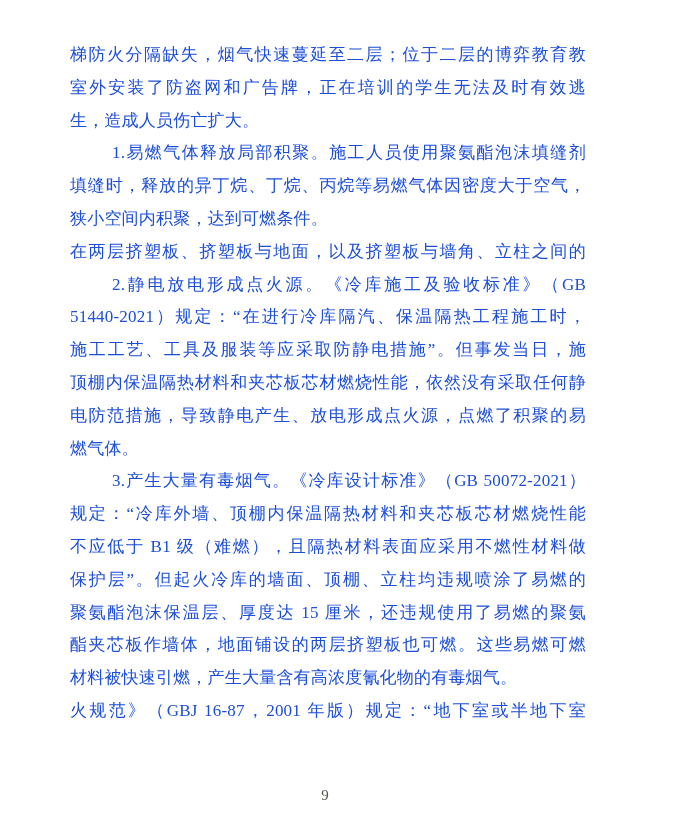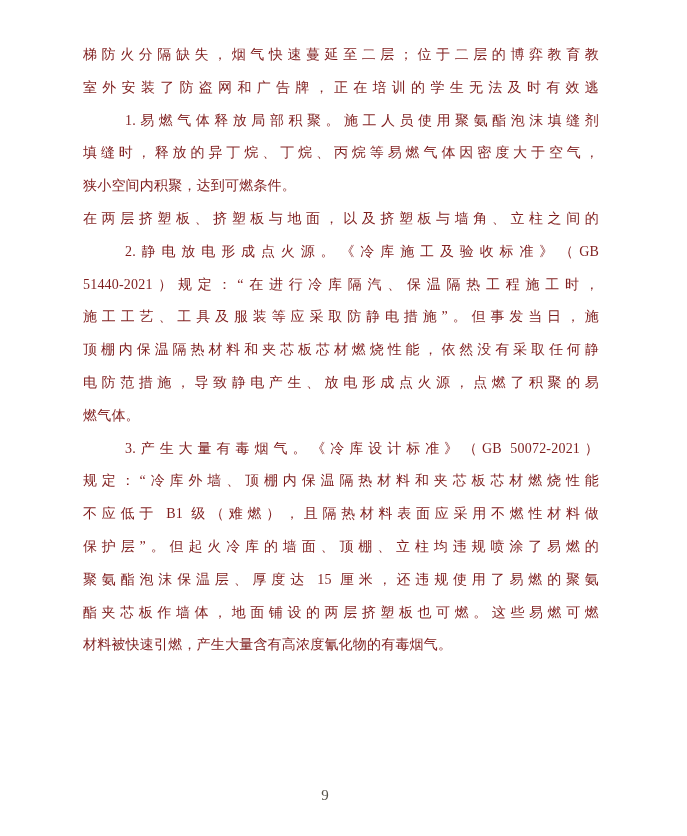--- a/index.html
+++ b/index.html
@@ -9,25 +9,25 @@
   body {
     width: 687px;
     height: 836px;
     background: #ffffff;
     overflow: hidden;
     position: relative;
     font-family: "Liberation Serif", "DejaVu Serif", serif;
   }
   .text-block {
     position: absolute;
-    left: 83px;
+    left: 70px;
     top: 39px;
     width: 516px;
-    color: #7f1d1d;
-    font-size: 14px;
+    color: #1d4ed8;
+    font-size: 17px;
     line-height: 32.8px;
     letter-spacing: 0.2px;
   }
   .para {
     margin: 0;
   }
   .line {
     text-align: justify;
     text-align-last: justify;
   }
@@ -52,20 +52,21 @@
   }
 </style>
 </head>
 <body>
 
 <div class="text-block">
 
   <div class="para">
     <div class="line"><span>梯防火分隔缺失，烟气快速蔓延至二层；位于二层的博弈教育教</span></div>
     <div class="line"><span>室外安装了防盗网和广告牌，正在培训的学生无法及时有效逃</span></div>
+    <div class="line end"><span>生，造成人员伤亡扩大。</span></div>
   </div>
 
   <div class="para">
     <div class="line ind"><span class="lead">1.易燃气体释放局部积聚。</span><span>施工人员使用聚氨酯泡沫填缝剂</span></div>
     <div class="line"><span>填缝时，释放的异丁烷、丁烷、丙烷等易燃气体因密度大于空气，</span></div>
     <div class="line end"><span>狭小空间内积聚，达到可燃条件。</span></div>
     <div class="line"><span>在两层挤塑板、挤塑板与地面，以及挤塑板与墙角、立柱之间的</span></div>
   </div>
 
   <div class="para">
@@ -81,17 +82,18 @@
     <div class="line ind"><span class="lead">3.产生大量有毒烟气。</span><span>《冷库设计标准》（GB 50072-2021）</span></div>
     <div class="line"><span>规定：“冷库外墙、顶棚内保温隔热材料和夹芯板芯材燃烧性能</span></div>
     <div class="line"><span>不应低于 B1 级（难燃），且隔热材料表面应采用不燃性材料做</span></div>
     <div class="line"><span>保护层”。但起火冷库的墙面、顶棚、立柱均违规喷涂了易燃的</span></div>
     <div class="line"><span>聚氨酯泡沫保温层、厚度达 15 厘米，还违规使用了易燃的聚氨</span></div>
     <div class="line"><span>酯夹芯板作墙体，地面铺设的两层挤塑板也可燃。这些易燃可燃</span></div>
     <div class="line end"><span>材料被快速引燃，产生大量含有高浓度氰化物的有毒烟气。</span></div>
   </div>
 
   <div class="para">
+    <div class="line"><span>火规范》（GBJ 16-87，2001 年版）规定：“地下室或半地下室</span></div>
   </div>
 
 </div>
 
 <div class="page-number">9</div>
 
 </body></html>

